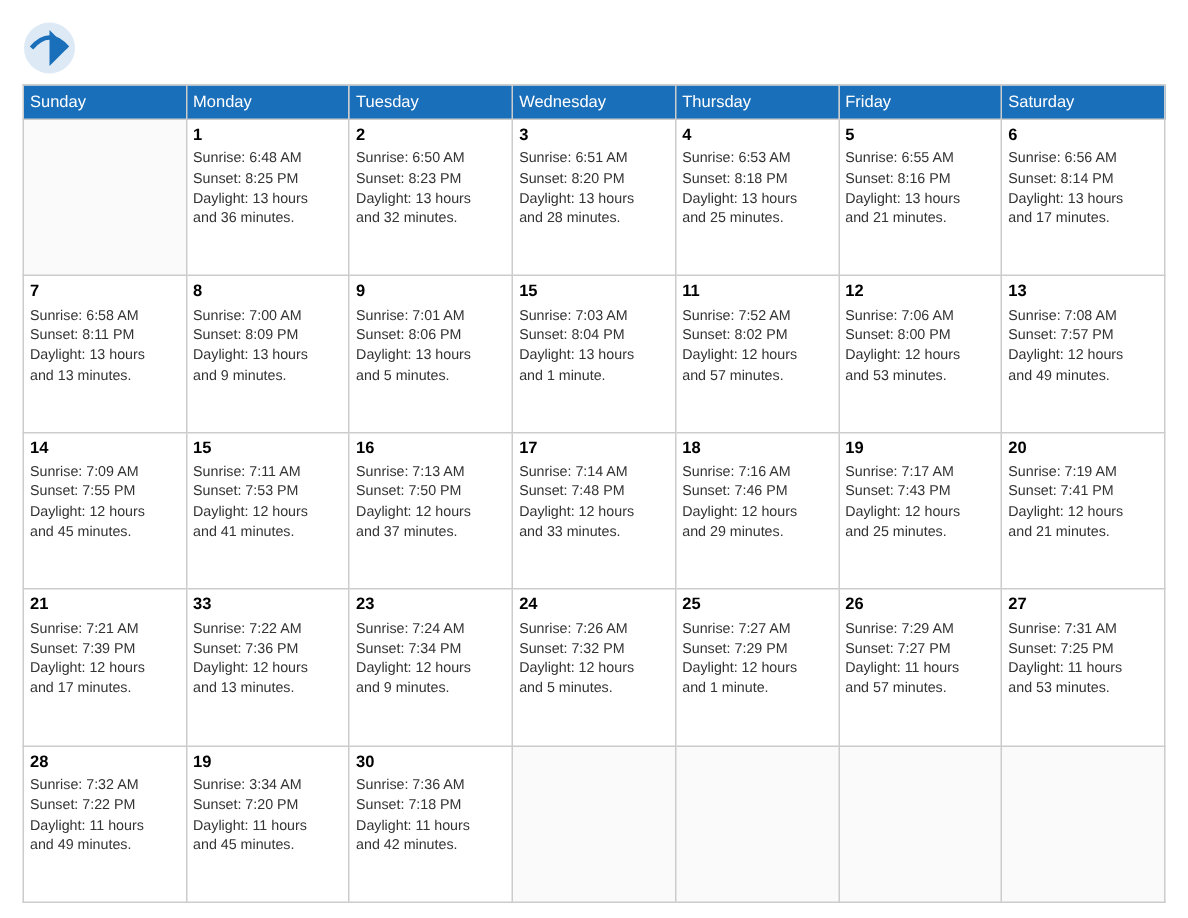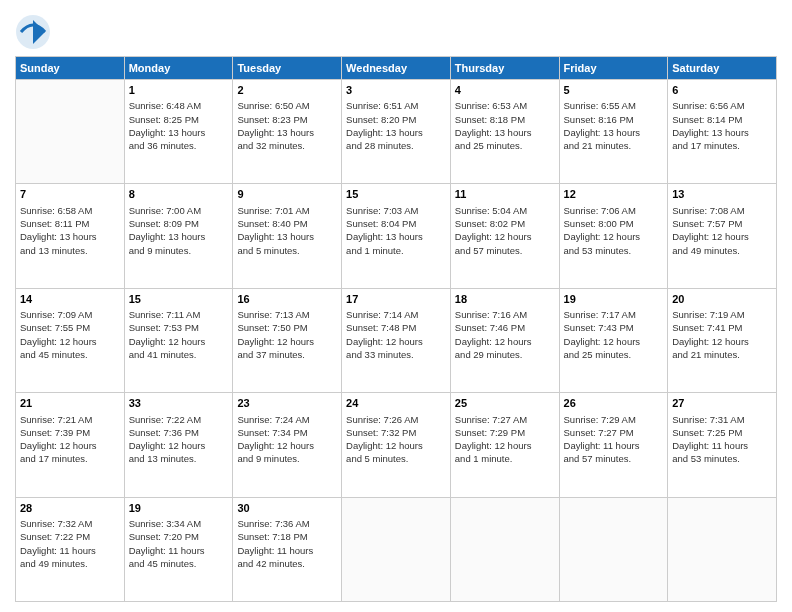--- a/index.html
+++ b/index.html
@@ -61,21 +61,21 @@
       width: 100%;
       border-collapse: collapse;
       flex: 1;
       font-size: 10px;
     }
     .calendar thead tr th {
       background-color: #1a6fba;
       color: #fff;
       padding: 5px 4px;
       font-size: 11px;
-      font-weight: bold;
+      font-weight: normal;
       text-align: left;
       border: 1px solid #ccc;
     }
     .calendar tbody tr td {
       vertical-align: top;
       border: 1px solid #ccc;
       padding: 3px 4px;
       width: calc(100% / 7);
       line-height: 1.4;
     }
@@ -189,34 +189,34 @@
           <td>
             <span class="day-num">8</span>
             <div class="day-info">Sunrise: 7:00 AM</div>
             <div class="day-info">Sunset: 8:09 PM</div>
             <div class="day-info">Daylight: 13 hours</div>
             <div class="day-info">and 9 minutes.</div>
           </td>
           <td>
             <span class="day-num">9</span>
             <div class="day-info">Sunrise: 7:01 AM</div>
-            <div class="day-info">Sunset: 8:40 PM</div>
+            <div class="day-info">Sunset: 8:06 PM</div>
             <div class="day-info">Daylight: 13 hours</div>
             <div class="day-info">and 5 minutes.</div>
           </td>
           <td>
             <span class="day-num">15</span>
             <div class="day-info">Sunrise: 7:03 AM</div>
             <div class="day-info">Sunset: 8:04 PM</div>
             <div class="day-info">Daylight: 13 hours</div>
             <div class="day-info">and 1 minute.</div>
           </td>
           <td>
             <span class="day-num">11</span>
-            <div class="day-info">Sunrise: 5:04 AM</div>
+            <div class="day-info">Sunrise: 7:52 AM</div>
             <div class="day-info">Sunset: 8:02 PM</div>
             <div class="day-info">Daylight: 12 hours</div>
             <div class="day-info">and 57 minutes.</div>
           </td>
           <td>
             <span class="day-num">12</span>
             <div class="day-info">Sunrise: 7:06 AM</div>
             <div class="day-info">Sunset: 8:00 PM</div>
             <div class="day-info">Daylight: 12 hours</div>
             <div class="day-info">and 53 minutes.</div>

